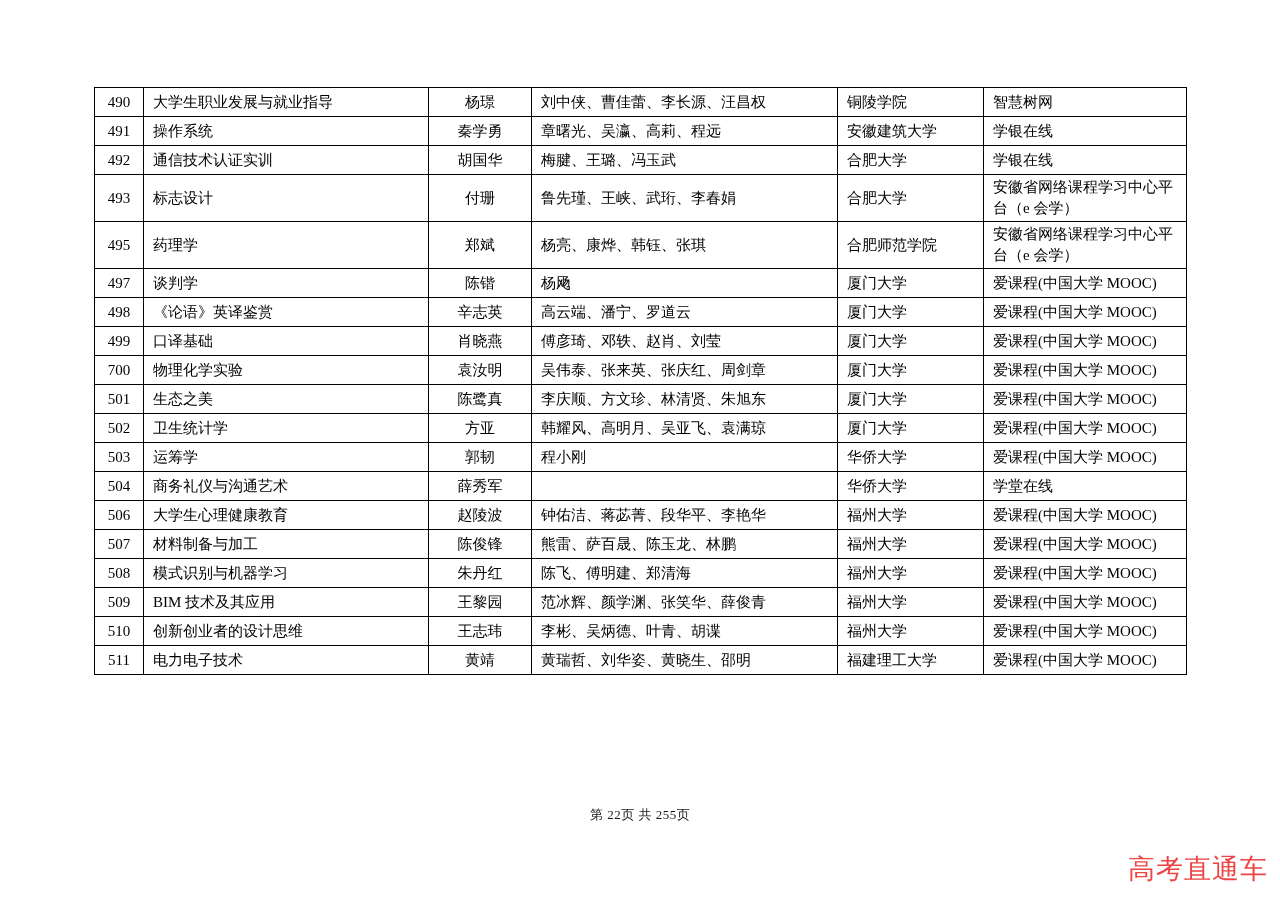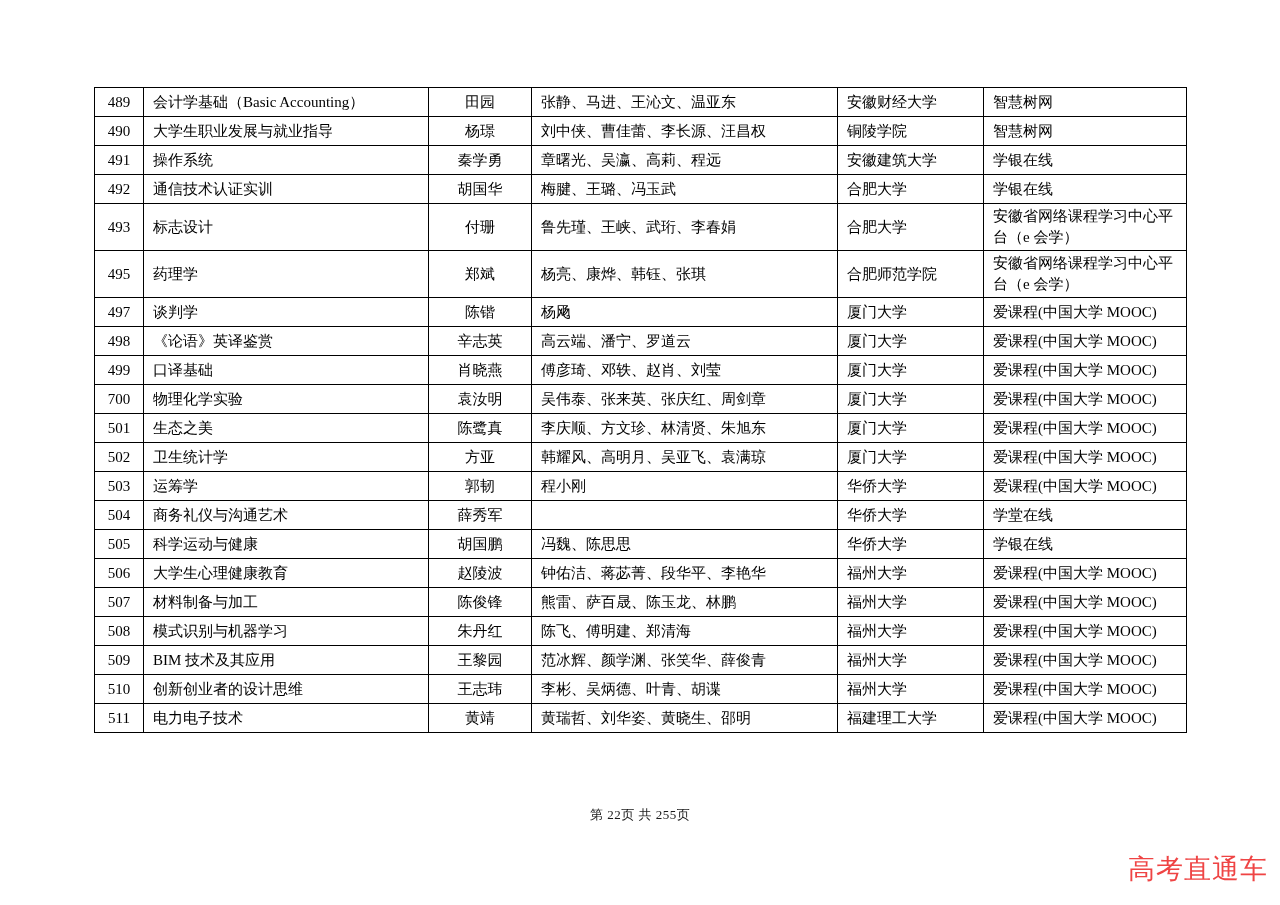--- a/index.html
+++ b/index.html
@@ -76,28 +76,20 @@
     <colgroup>
       <col style="width:49px">
       <col style="width:285px">
       <col style="width:103px">
       <col style="width:306px">
       <col style="width:146px">
       <col style="width:203px">
     </colgroup>
     <tbody>
         <tr>
-      <td class="col-no">489</td>
-      <td class="col-course">会计学基础（Basic Accounting）</td>
-      <td class="col-instructor">田园</td>
-      <td class="col-team">张静、马进、王沁文、温亚东</td>
-      <td class="col-university">安徽财经大学</td>
-      <td class="col-platform">智慧树网</td>
-    </tr>
-        <tr>
       <td class="col-no">490</td>
       <td class="col-course">大学生职业发展与就业指导</td>
       <td class="col-instructor">杨璟</td>
       <td class="col-team">刘中侠、曹佳蕾、李长源、汪昌权</td>
       <td class="col-university">铜陵学院</td>
       <td class="col-platform">智慧树网</td>
     </tr>
         <tr>
       <td class="col-no">491</td>
       <td class="col-course">操作系统</td>
@@ -188,28 +180,20 @@
     </tr>
         <tr>
       <td class="col-no">504</td>
       <td class="col-course">商务礼仪与沟通艺术</td>
       <td class="col-instructor">薛秀军</td>
       <td class="col-team"></td>
       <td class="col-university">华侨大学</td>
       <td class="col-platform">学堂在线</td>
     </tr>
         <tr>
-      <td class="col-no">505</td>
-      <td class="col-course">科学运动与健康</td>
-      <td class="col-instructor">胡国鹏</td>
-      <td class="col-team">冯魏、陈思思</td>
-      <td class="col-university">华侨大学</td>
-      <td class="col-platform">学银在线</td>
-    </tr>
-        <tr>
       <td class="col-no">506</td>
       <td class="col-course">大学生心理健康教育</td>
       <td class="col-instructor">赵陵波</td>
       <td class="col-team">钟佑洁、蒋苾菁、段华平、李艳华</td>
       <td class="col-university">福州大学</td>
       <td class="col-platform">爱课程(中国大学 MOOC)</td>
     </tr>
         <tr>
       <td class="col-no">507</td>
       <td class="col-course">材料制备与加工</td>

